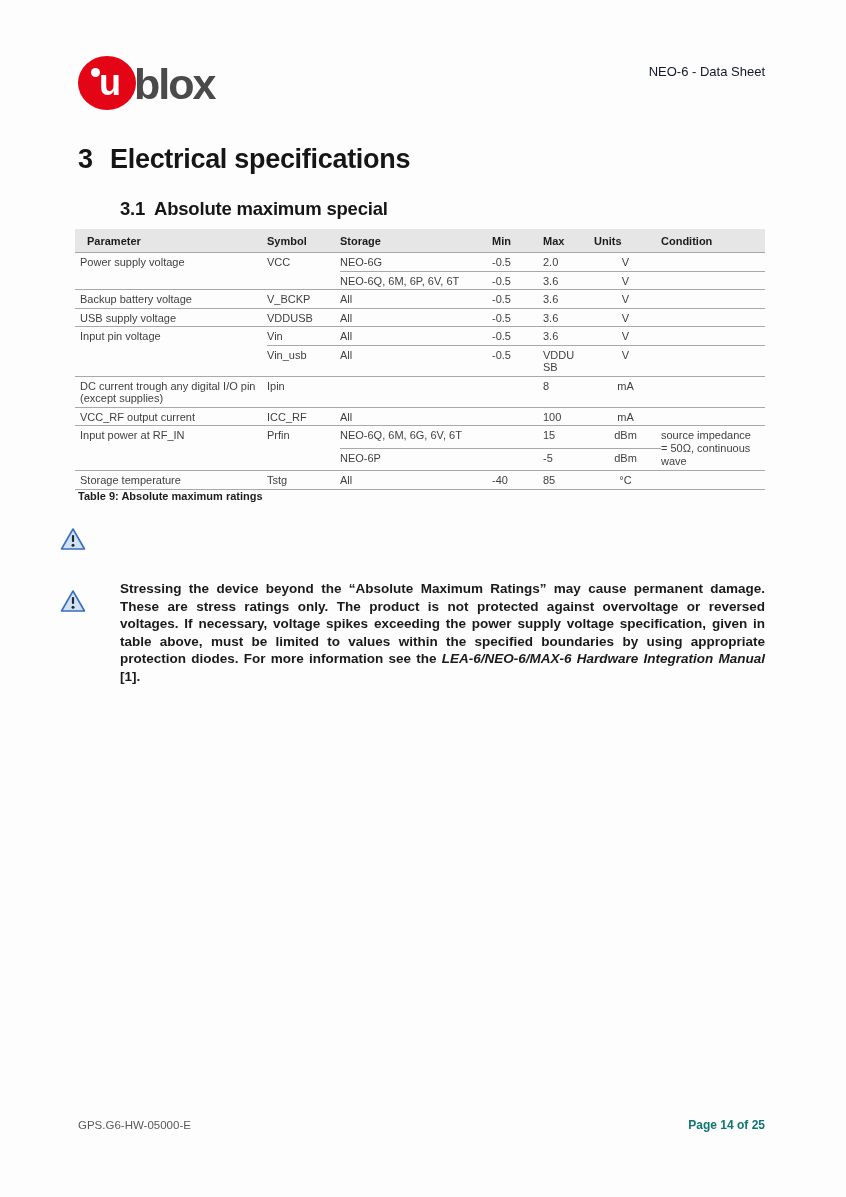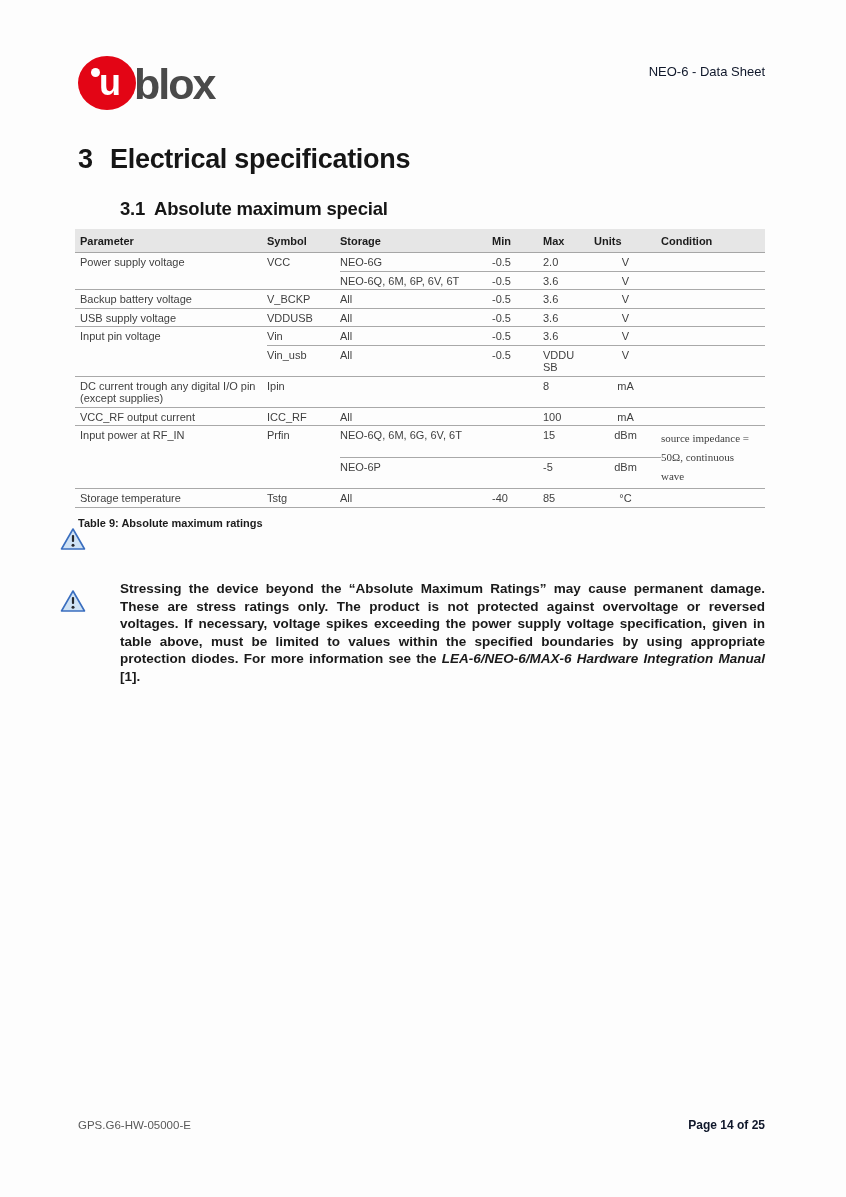--- a/index.html
+++ b/index.html
@@ -18,38 +18,38 @@
   
   .h1 { position:absolute; left:78px; top:144px; font-size:27px; font-weight:700; color:#161616; letter-spacing:-0.3px; display:flex; }
   .h1 .num { width:32px; }
   .h2 { position:absolute; left:78px; top:198px; font-size:18.5px; font-weight:700; color:#161616; letter-spacing:-0.2px; display:flex;margin-left:42px; }
   .h2 .num { width:34px; }
 
   
   .table-wrap { position:absolute; left:75px; top:229px; width:690px; }
   table { border-collapse:collapse; table-layout:fixed; width:690px; }
   th { background:#e6e6e6; text-align:left; font-size:11px; font-weight:700; color:#1c1c1c; padding:6px 4px 5px 0; border-bottom:1px solid #a6a6a6; }
-  th:first-child { padding-left:5px; }
+  th:first-child { padding-left:12px; }
   td { font-size:11px; line-height:12.5px; color:#3f3f3f; vertical-align:top; padding:3px 4px 2px 0; }
   td:first-child { padding-left:5px; }
   .bb { border-bottom:1px solid #a9a9a9; }
   .units { text-align:center; }
   .wrap-narrow { display:inline-block; max-width:34px; overflow-wrap:anywhere; }
   .cond { vertical-align:middle; }
-  .cond-text { display:inline-block; max-width:96px; line-height:19px;font-family:Liberation Serif, serif; }
-  .caption { margin-top:9px; margin-left:3px; font-size:11px; font-weight:700; color:#1c1c1c; }
+  .cond-text { display:inline-block; max-width:96px; line-height:13px; }
+  .caption { margin-left:3px; font-size:11px; font-weight:700; color:#1c1c1c; }
 
   
   .warn-icon { position:absolute; left:60px; width:26px; height:24px; }
   .warn-text { position:absolute; left:120px; width:645px; font-size:13.5px; font-weight:700; color:#1a1a1a; line-height:17.5px; text-align:justify; }
   .warn-text em { font-style:italic; }
 
   
   .footer-id { position:absolute; left:78px; top:1119px; font-size:11.5px; color:#595959; }
-  .footer-page { position:absolute; right:81px; top:1118px; font-size:12px; font-weight:700; color:#0f172a; }
+  .footer-page { position:absolute; right:81px; top:1118px; font-size:12px; font-weight:700; color:#0f766e; }
 </style>
 </head>
 <body>
 
 <div class="page">
 
   <div class="logo">
     <div class="logo-ball">
       <div class="logo-dot"></div>
       <div class="logo-u">u</div>

